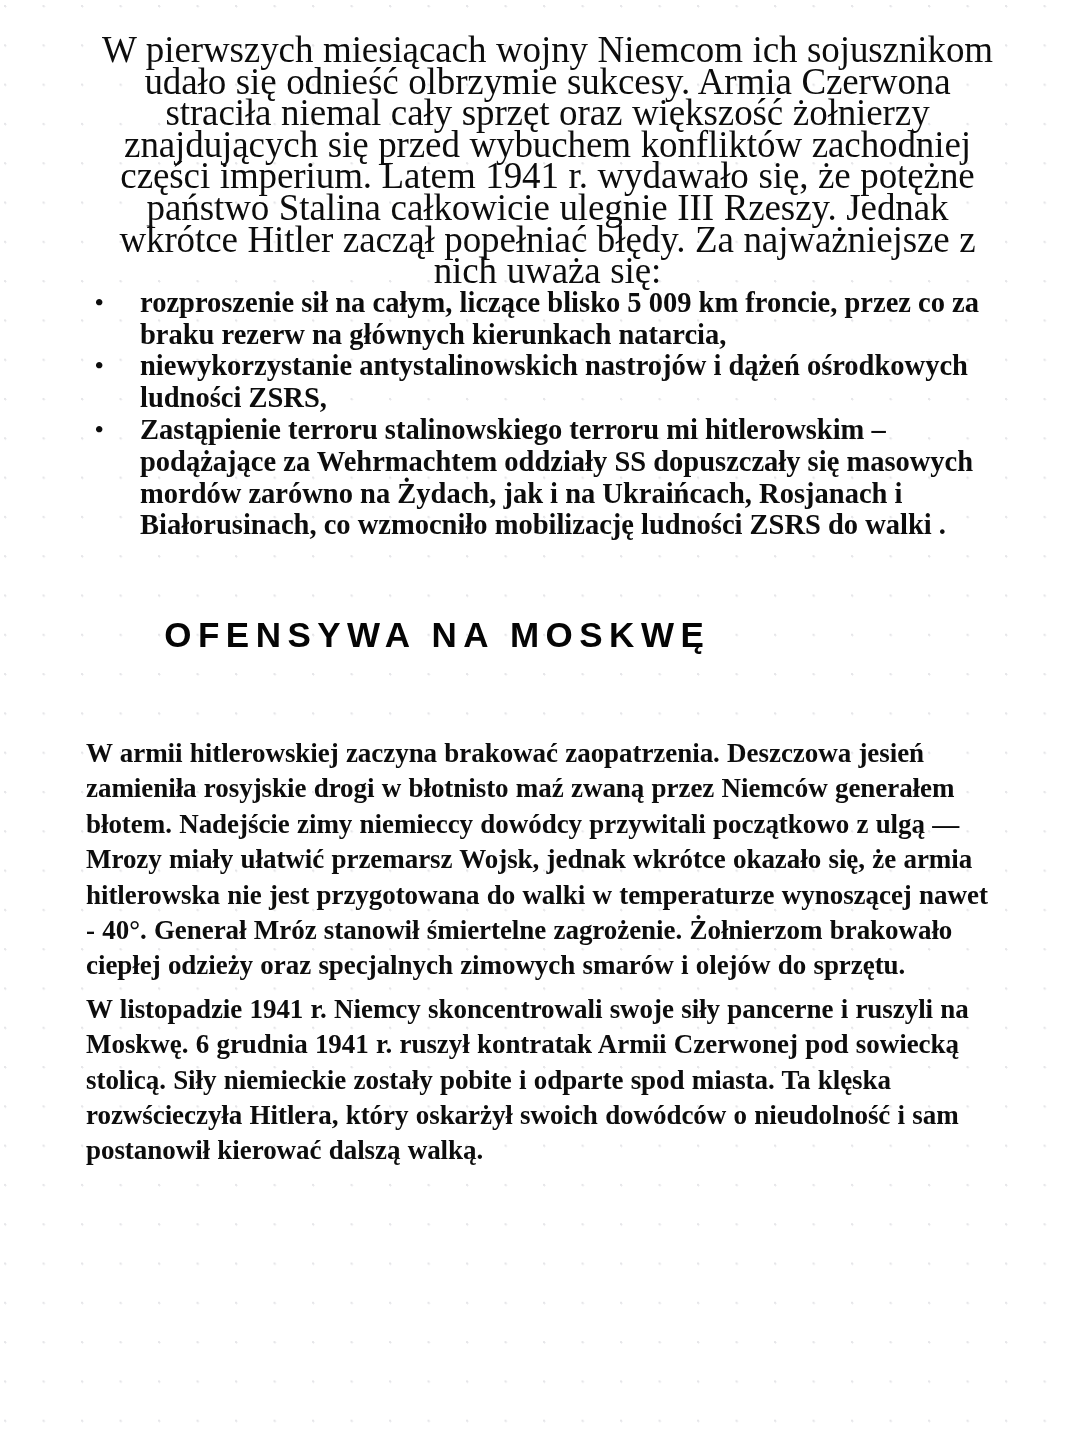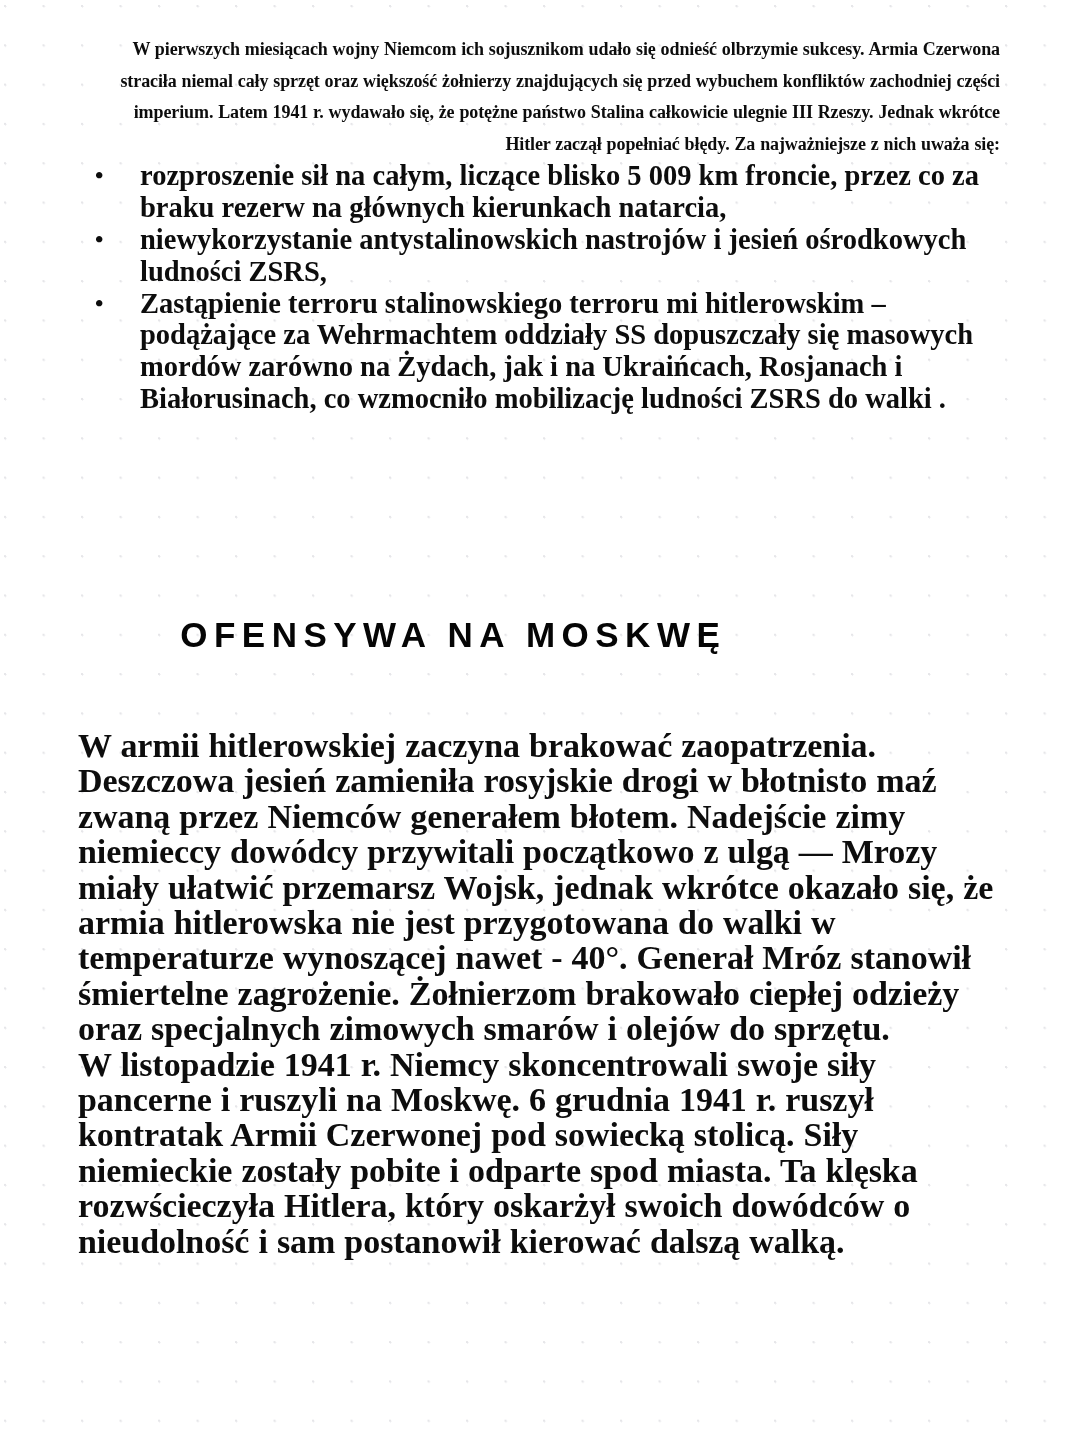--- a/index.html
+++ b/index.html
@@ -28,26 +28,26 @@
   }
 
   
   .sec1 {
     position: absolute;
     left: 95px;
     top: 34px;
     width: 905px;
   }
   .para-intro {
-    font-size: 18px;
+    font-size: 37px;
     line-height: 31.6px;
-    font-weight: 700;
+    font-weight: 400;
     letter-spacing: -0.1px;
     margin: 0;
-    text-align: right;
+    text-align: center;
     word-spacing: 0.5px;
   }
 
   .bullets {
     list-style: none;
     margin: 0;
     padding: 0;
     font-size: 28.5px;
     line-height: 31.8px;
     font-weight: 700;
@@ -63,65 +63,65 @@
     top: 0px;
     width: 20px;
     text-align: left;
     font-size: 24px;
     line-height: 31.8px;
   }
 
   
   .heading {
     position: absolute;
-    left: 16px;
+    left: 0;
     top: 615px;
     width: 868px;
     text-align: center;
     font-family: "Liberation Sans", "DejaVu Sans", sans-serif;
     font-weight: 700;
     font-size: 35px;
     letter-spacing: 6.5px;
     color: #050505;
     margin: 0;
     text-indent: 6.5px;
   }
 
   
   .sec2 {
     position: absolute;
     left: 78px;
     top: 728px;
     width: 930px;
   }
   .para-body {
-    font-size: 34px;
+    font-size: 27px;
     line-height: 35.4px;
     font-weight: 700;
     letter-spacing: -0.05px;
-    margin: 0;
+    margin: 8px;
     word-spacing: 0.6px;
   }
 </style>
 </head>
 <body>
 
 <div class="page">
 
   <div class="sec1">
     <p class="para-intro">W pierwszych miesiącach wojny Niemcom ich sojusznikom udało się odnieść olbrzymie sukcesy. Armia Czerwona straciła niemal cały sprzęt oraz większość żołnierzy znajdujących się przed wybuchem konfliktów zachodniej części imperium. Latem 1941 r. wydawało się, że potężne państwo Stalina całkowicie ulegnie III Rzeszy. Jednak wkrótce Hitler zaczął popełniać błędy. Za najważniejsze z nich uważa się:</p>
 
     <ul class="bullets">
       <li>
         <span class="dot">•</span>
         <span>rozproszenie sił na całym, liczące blisko 5 009 km froncie, przez co za braku rezerw na głównych kierunkach natarcia,</span>
       </li>
       <li>
         <span class="dot">•</span>
-        <span>niewykorzystanie antystalinowskich nastrojów i jesień ośrodkowych ludności ZSRS,</span>
+        <span>niewykorzystanie antystalinowskich nastrojów i dążeń ośrodkowych ludności ZSRS,</span>
       </li>
       <li>
         <span class="dot">•</span>
         <span>Zastąpienie terroru stalinowskiego terroru mi hitlerowskim – podążające za Wehrmachtem oddziały SS dopuszczały się masowych mordów zarówno na Żydach, jak i na Ukraińcach, Rosjanach i Białorusinach, co wzmocniło mobilizację ludności ZSRS do walki .</span>
       </li>
     </ul>
   </div>
 
   <h1 class="heading">OFENSYWA NA MOSKWĘ</h1>
 

